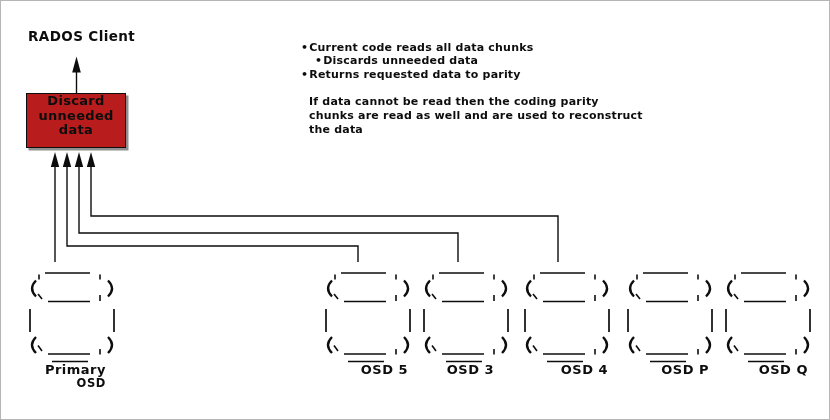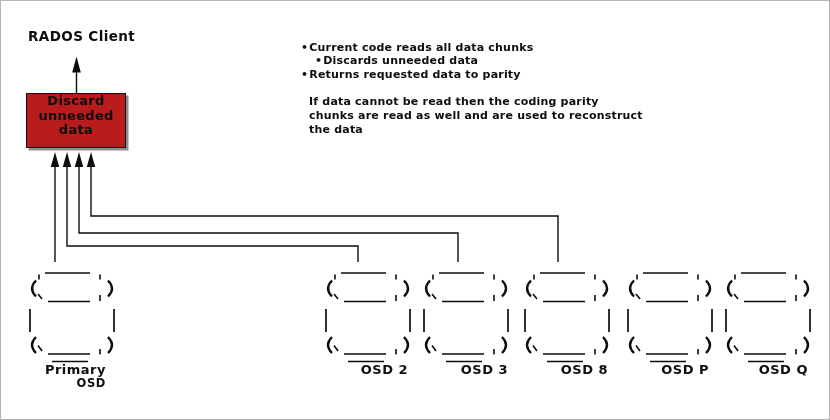--- a/index.html
+++ b/index.html
@@ -142,19 +142,19 @@
   </div>
 
   <div class="note">If data cannot be read then the coding parity
 chunks are read as well and are used to reconstruct
 the data</div>
 
   <div class="osd-label" style="left:5px">
     <div>Primary</div>
     <div class="sub">OSD</div>
   </div>
-  <div class="osd-label" style="left:307px">OSD 2</div>
-  <div class="osd-label" style="left:407px">OSD 3</div>
-  <div class="osd-label" style="left:507px">OSD 8</div>
+  <div class="osd-label" style="left:307px">OSD 5</div>
+  <div class="osd-label" style="left:393px">OSD 3</div>
+  <div class="osd-label" style="left:507px">OSD 4</div>
   <div class="osd-label" style="left:707px">OSD Q</div>
   <div class="osd-label" style="left:608px">OSD P</div>
 
 </div>
 
 </body></html>

